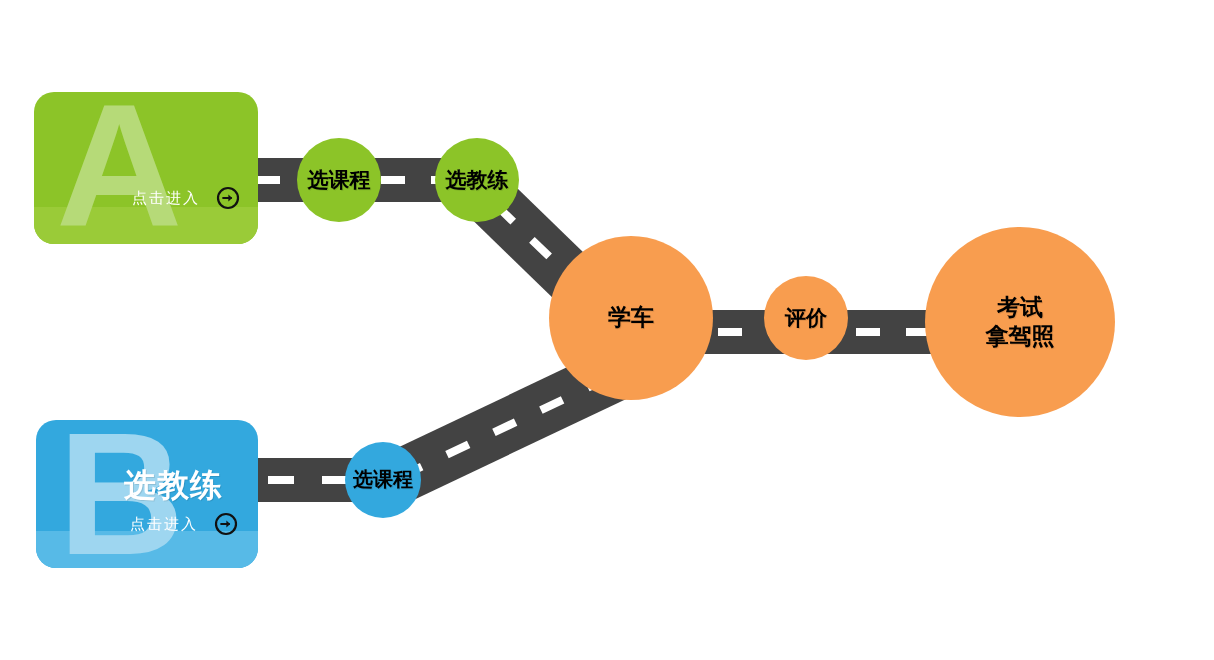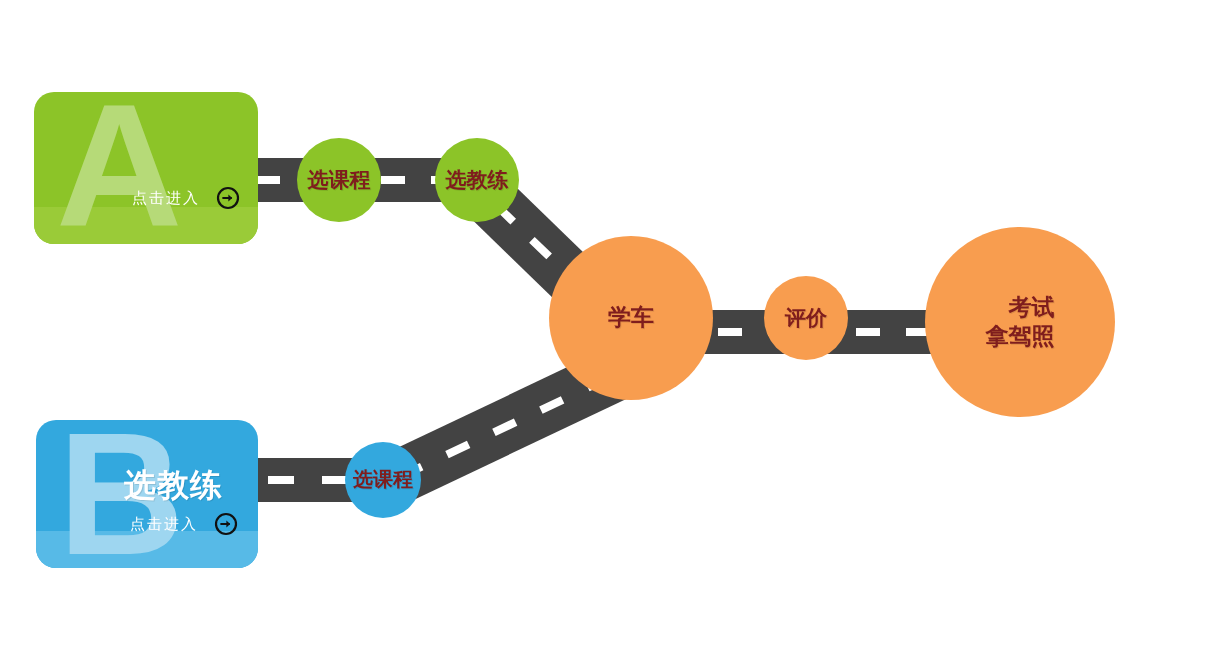--- a/index.html
+++ b/index.html
@@ -101,21 +101,21 @@
 
   
   .node {
     position: absolute;
     z-index: 4;
     border-radius: 50%;
     display: flex;
     align-items: center;
     justify-content: center;
     text-align: center;
-    color: #7f1d1d;
+    color: #000000;
     font-weight: bold;
     text-shadow: 1px 1px 0 rgba(0,0,0,0.10);
     box-sizing: border-box;
     line-height: 1.28;
   }
   .node.green  { background: #8CC428; }
   .node.blue   { background: #33A8DE; }
   .node.orange { background: #F89D4F; }
 
   .node-label { white-space: pre-line; }
@@ -203,18 +203,18 @@
   </div>
 
   <div class="node orange" style="left:549px; top:236px; width:164px; height:164px; font-size:23px;">
     <span class="node-label">学车</span>
   </div>
 
   <div class="node orange" style="left:764px; top:276px; width:84px; height:84px; font-size:21px;">
     <span class="node-label">评价</span>
   </div>
 
-  <div class="node orange" style="left:925px; top:227px; width:190px; height:190px; font-size:23px;text-align:right;">
+  <div class="node orange" style="left:925px; top:227px; width:190px; height:190px; font-size:23px;">
     <span class="node-label">考试
 拿驾照</span>
   </div>
 
 </div>
 
 </body></html>

